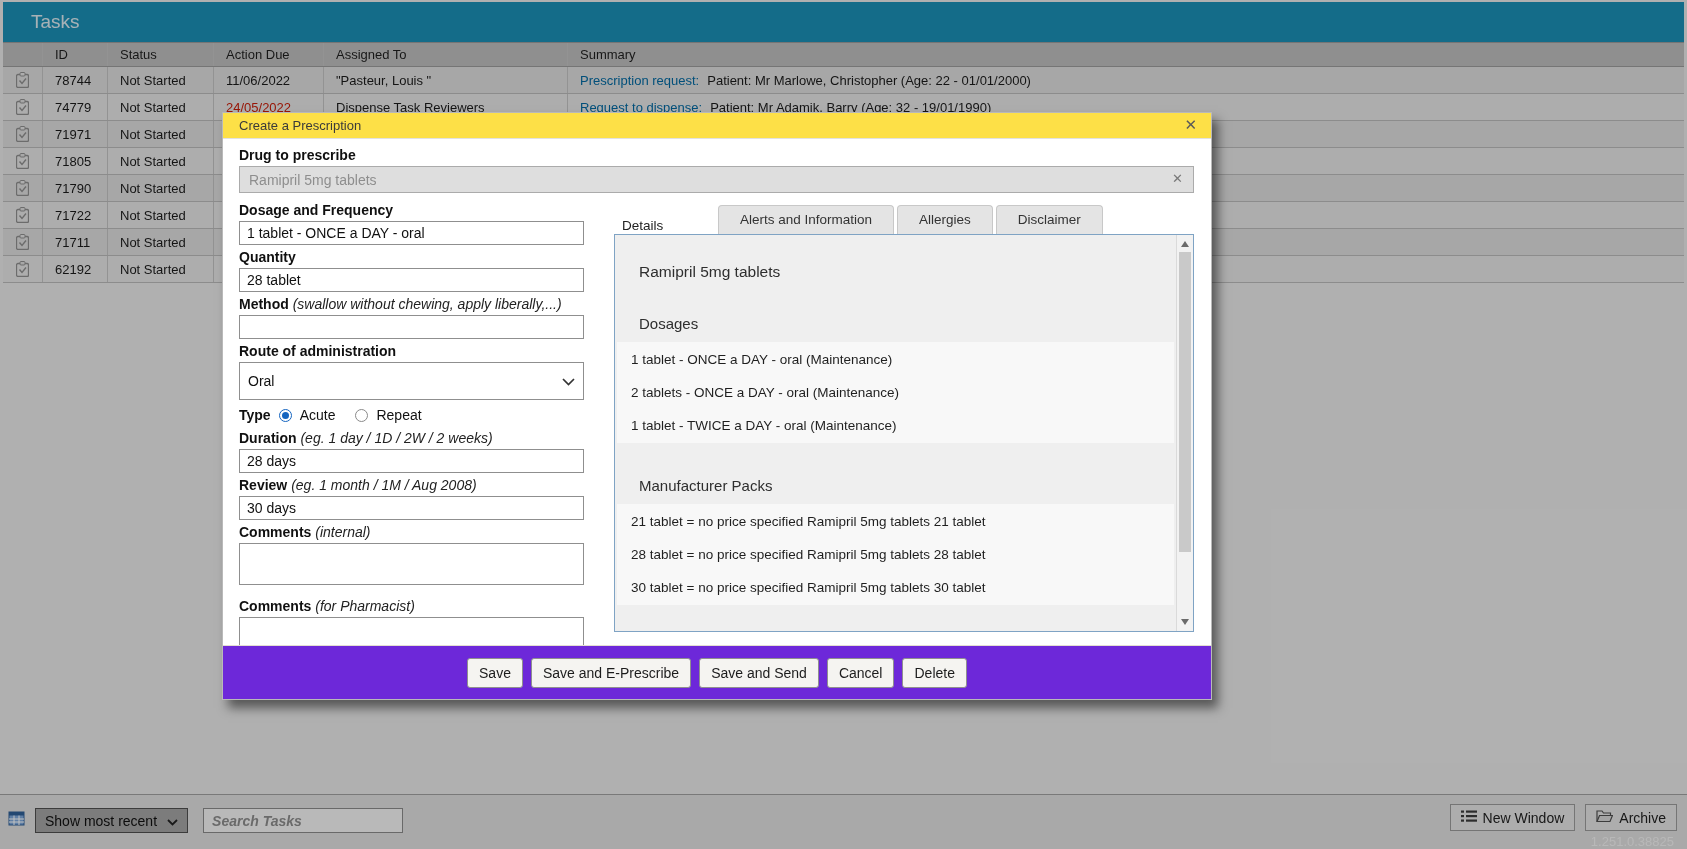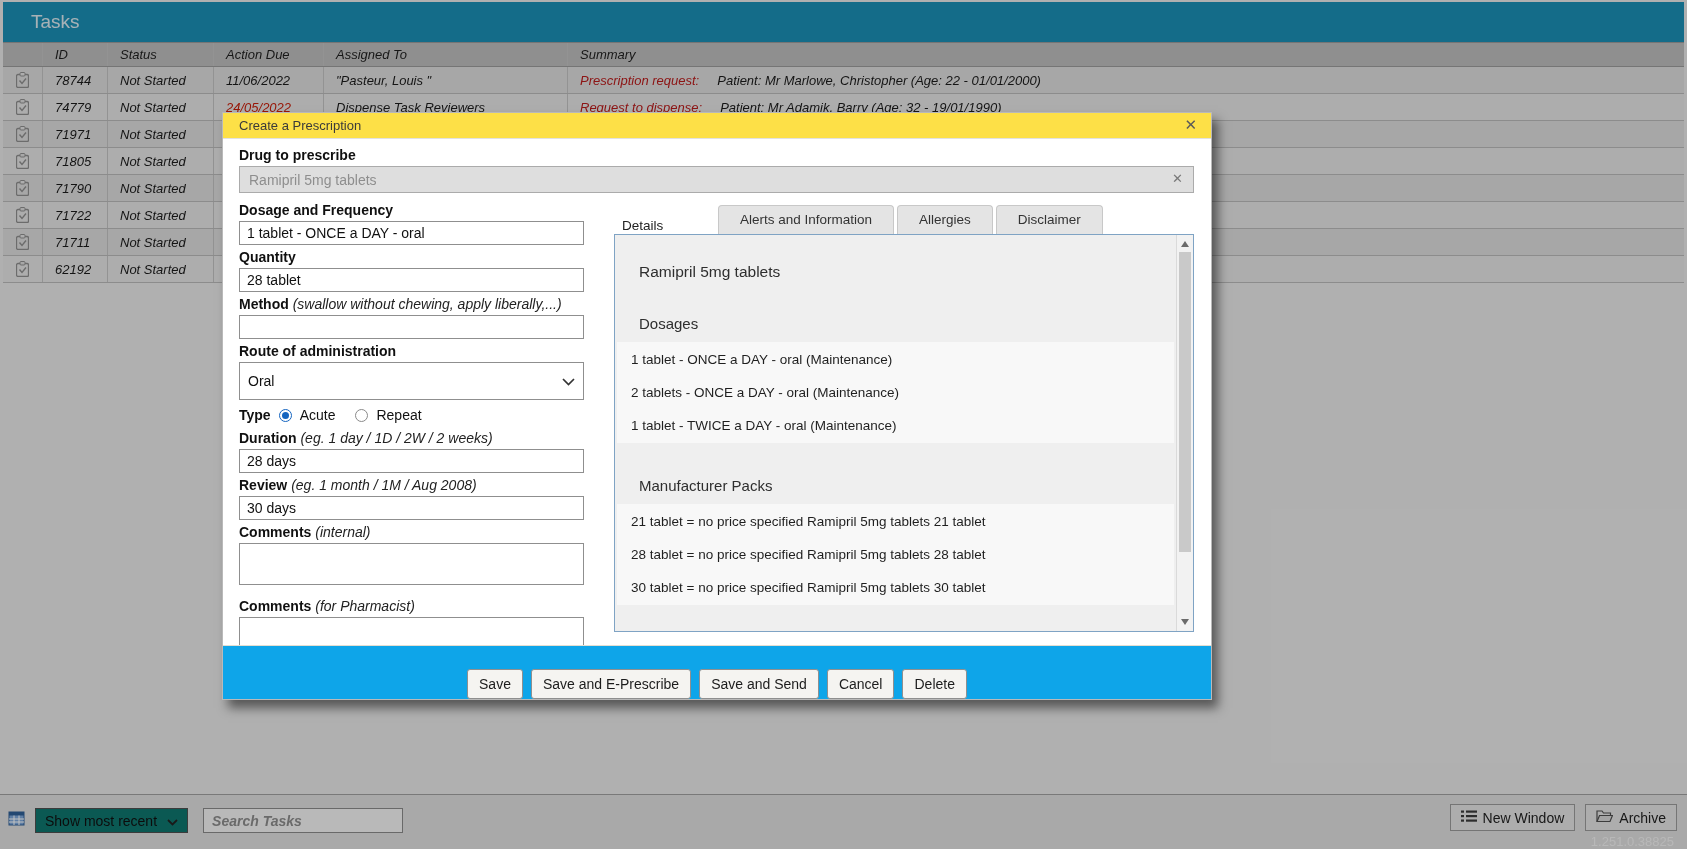--- a/index.html
+++ b/index.html
@@ -6,34 +6,34 @@
   *{box-sizing:border-box;font-family:"Liberation Sans",sans-serif;}
   .page{position:relative;width:1687px;height:849px;background:#e8e8e8;overflow:hidden;}
 
   
   .teal-header{position:absolute;top:2px;left:3px;right:3px;height:40px;background:#1b8fb5;
     color:#dce9ef;font-size:19px;display:flex;align-items:center;padding-left:28px;}
   .grid{position:absolute;top:42px;left:3px;right:3px;}
   .trow{display:flex;align-items:center;height:27px;font-size:13px;color:#1b1b1b;border-bottom:1px solid #b9b9b9;background:#e4e4e4;}
   .trow:nth-child(even){background:#dcdcdc;}
   .thead{height:25px;background:#bdbdbd;border-top:1px solid #9a9a9a;border-bottom:1px solid #9a9a9a;color:#1f1f1f;}
-  .tcell{height:100%;display:flex;align-items:center;padding-left:12px;border-right:1px solid #c2c2c2;overflow:hidden;white-space:nowrap;font-style:italic;}
+  .tcell{height:100%;display:flex;align-items:center;padding-left:12px;border-right:1px solid #c2c2c2;overflow:hidden;white-space:nowrap;}
   .c-icon{width:40px;padding-left:0;justify-content:center;}
   .c-id{width:65px;}
   .c-status{width:106px;}
   .c-due{width:110px;}
   .c-assigned{width:244px;}
   .c-summary{flex:1;border-right:none;}
   .overdue{color:#c81e0a;}
-  .link{color:#b91c1c;margin-right:18px;cursor:pointer;}
+  .link{color:#0369a1;margin-right:8px;cursor:pointer;}
 
   
   .bottom-bar{position:absolute;left:0;right:0;top:794px;bottom:0;background:#dedede;border-top:1px solid #9f9f9f;}
   .bb-left{position:absolute;left:8px;top:13px;display:flex;align-items:center;}
-  .filter-select{margin-left:9px;height:25px;border:1px solid #4f4f4f;background:#0f766e;display:flex;align-items:center;gap:10px;padding:0 9px;font-size:14px;color:#111;cursor:pointer;}
+  .filter-select{margin-left:9px;height:25px;border:1px solid #4f4f4f;background:#a3a3a3;display:flex;align-items:center;gap:10px;padding:0 9px;font-size:14px;color:#111;cursor:pointer;}
   .search-input{margin-left:15px;width:200px;height:25px;border:1px solid #8a8a8a;background:#f4f4f4;font-size:14px;padding:0 8px;color:#333;font-weight:bold;}
   .search-input::placeholder{font-style:italic;color:#8c8c8c;}
   .bb-right{position:absolute;right:10px;top:9px;display:flex;flex-direction:column;align-items:flex-end;}
   .bb-buttons{display:flex;gap:10px;}
   .bb-btn{display:flex;align-items:center;gap:6px;padding:4px 10px;border:1px solid #9a9a9a;background:rgba(255,255,255,0.18);font-size:14px;color:#222;cursor:pointer;}
   .version{margin-top:3px;font-size:13px;color:#f2f2f2;padding-right:3px;}
 
   
   .overlay{position:absolute;inset:0;background:rgba(0,0,0,0.24);z-index:5;}
 
@@ -69,21 +69,21 @@
   .panel-content{position:absolute;top:0;bottom:0;left:0;right:17px;background:#efefef;overflow:hidden;}
   .drug-title{padding-top:28px;margin-left:24px;font-size:15.5px;color:#2e2e2e;}
   .sec-heading{margin:34px 0 10px 24px;font-size:15px;color:#2e2e2e;}
   .list-block{background:#f8f8f8;margin:0 2px;padding:1px 0;}
   .list-item{padding:9px 0 9px 14px;font-size:13.5px;color:#1f1f1f;white-space:nowrap;}
   .sbar{position:absolute;top:0;right:0;bottom:0;width:17px;background:#f2f2f2;border-left:1px solid #dadada;}
   .sb-up{position:absolute;top:6px;left:4px;width:0;height:0;border-left:4px solid transparent;border-right:4px solid transparent;border-bottom:6px solid #6b6b6b;}
   .sb-down{position:absolute;bottom:6px;left:4px;width:0;height:0;border-left:4px solid transparent;border-right:4px solid transparent;border-top:6px solid #6b6b6b;}
   .sb-thumb{position:absolute;top:17px;left:2px;width:12px;height:300px;background:#c9c9c9;cursor:pointer;}
 
-  .modal-footer{position:absolute;left:0;right:0;bottom:0;height:54px;background:#0ea5e9;border-top:1px solid #e3ded2;display:flex;align-items:flex-end;justify-content:center;gap:8px;}
+  .modal-footer{position:absolute;left:0;right:0;bottom:0;height:54px;background:#6d28d9;border-top:1px solid #e3ded2;display:flex;align-items:center;justify-content:center;gap:8px;}
   .mbtn{background:#f5f4f1;border:1px solid #8f8f8f;border-radius:3px;padding:6px 11px;font-size:14px;color:#1c1c1c;cursor:pointer;}
 </style>
 </head>
 <body>
 
 <div class="page">
 
   <div class="teal-header">
     <span>Tasks</span>
   </div>

